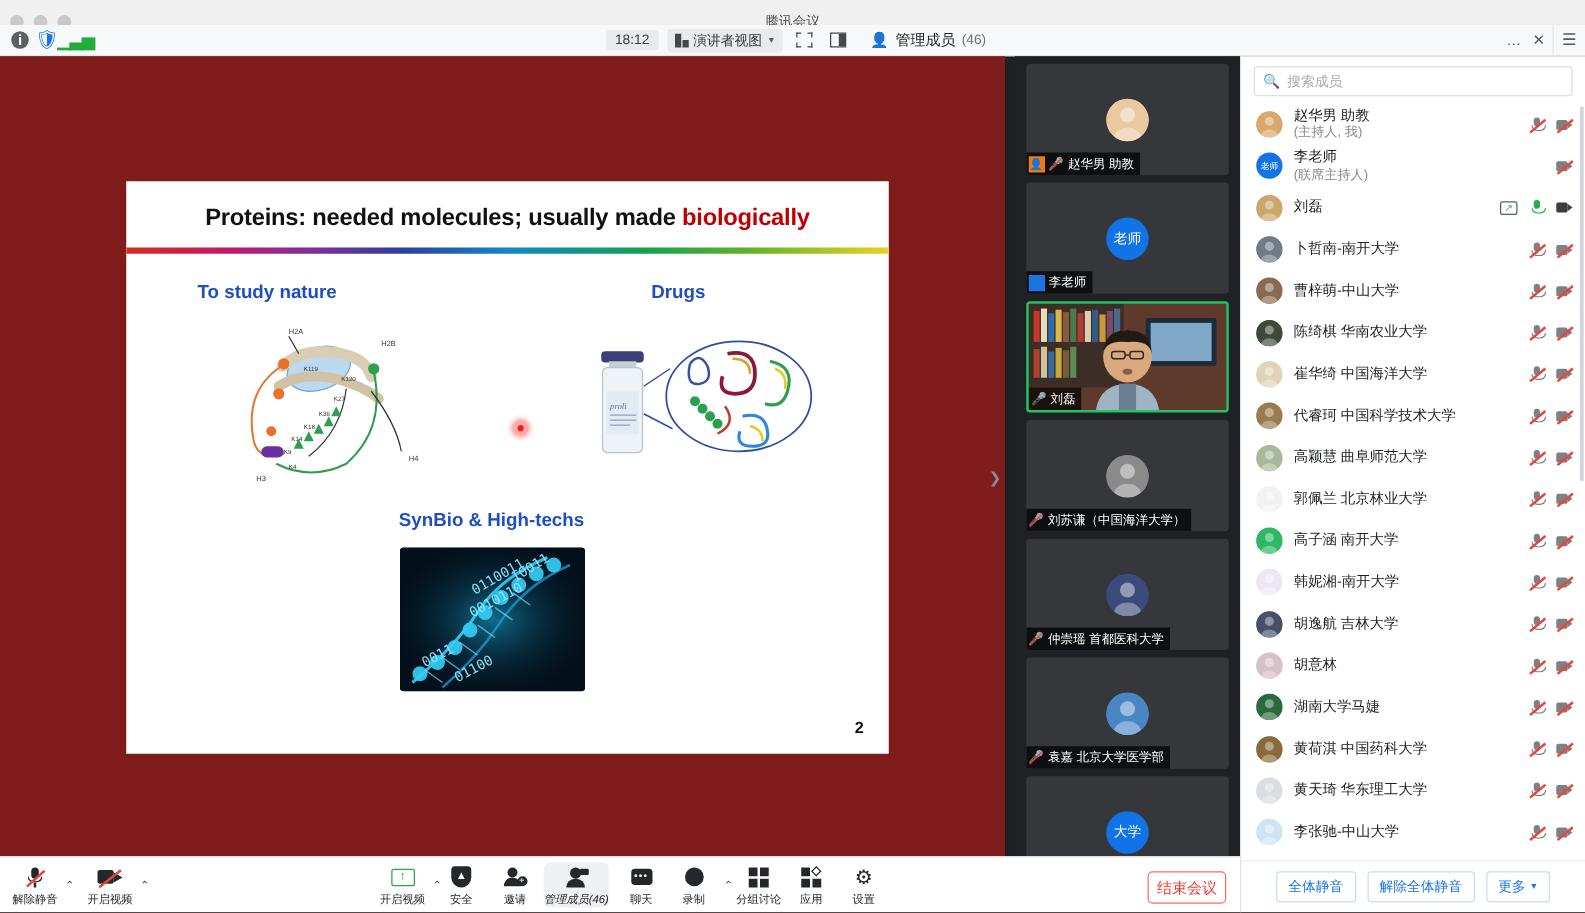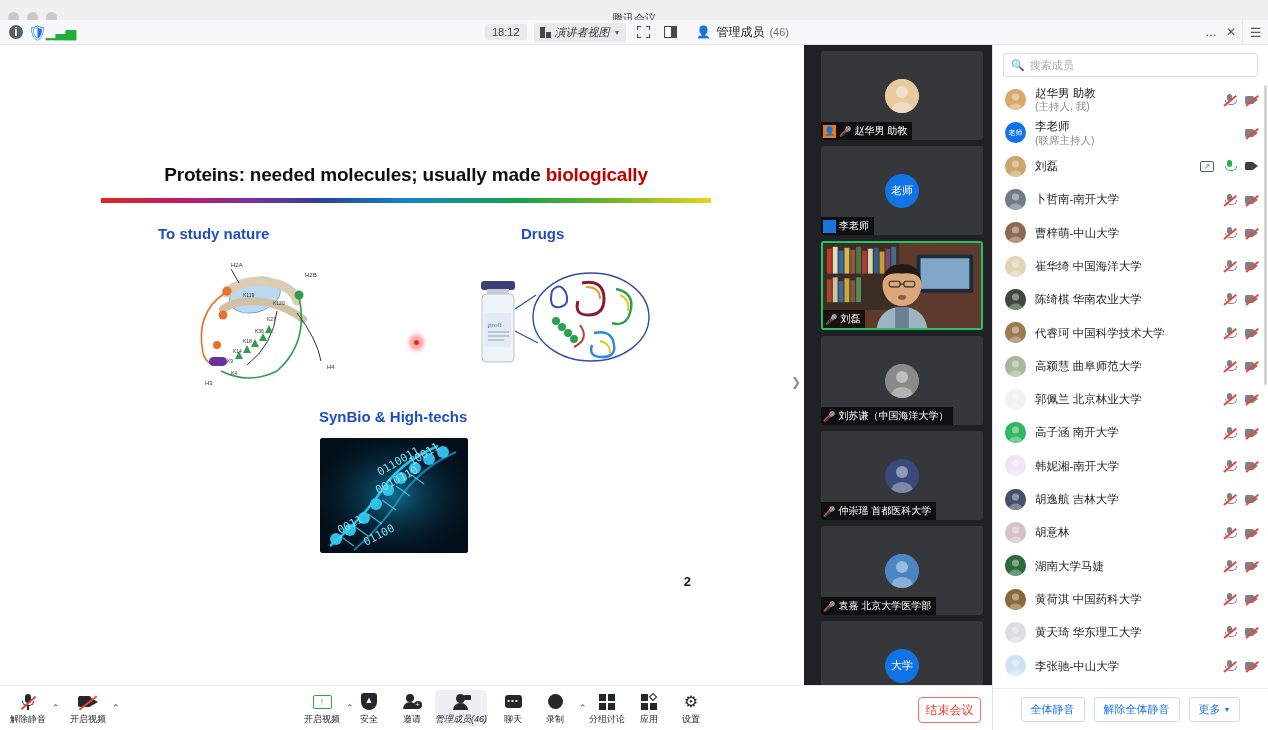--- a/index.html
+++ b/index.html
@@ -44,21 +44,21 @@
     margin-left: auto; display: flex; align-items: center; gap: 7px;
     margin-right: 4px; height: 25px;
   }
   .timer {
     background: #e9eaec; color: #3d4043; font-size: 11px;
     padding: 2px 7px; border-radius: 3px; font-family: "Liberation Sans", sans-serif;
   }
   .viewsel {
     display: flex; align-items: center; gap: 4px;
     background: #e9eaec; border-radius: 3px; padding: 2px 6px;
-    font-size: 11px; color: #32353a; font-style: italic;
+    font-size: 11px; color: #32353a;
   }
   .view-glyph {
     width: 11px; height: 11px; position: relative; display: inline-block;
   }
   .view-glyph::before {
     content: ""; position: absolute; left: 0; top: 0; width: 5px; height: 11px;
     background: #45484d;
   }
   .view-glyph::after {
     content: ""; position: absolute; left: 6px; top: 5px; width: 5px; height: 6px;
@@ -85,21 +85,21 @@
   .person-glyph { font-size: 12px; color: #32353a; }
   .count-dim { color: #6d7176; font-size: 11px; }
   .dots-x { display:flex; align-items:center; gap:9px; margin-left:auto; margin-right:6px;
             color:#55585d; font-size:12px; }
   .hamburger { width: 26px; height: 25px; border-left: 1px solid #e4e6ea;
                display:flex; align-items:center; justify-content:center;
                color:#55585d; font-size:13px; }
 
   
   .stage {
-    position: absolute; left: 0; top: 45px; width: 804px; height: 640px; background: #ffffff;
+    position: absolute; left: 0; top: 45px; width: 804px; height: 640px; background: #7f1d1d;
   }
   .slide {
     position: absolute; left: 101px; top: 100px; width: 610px; height: 458px;
     background: #fff; overflow: hidden;
   }
   .slide-title {
     text-align: center; font-size: 19px; font-weight: bold; color: #111;
     padding-top: 19px; letter-spacing: -0.2px;
   }
   .slide-title .hl { color: #c00000; }
@@ -641,49 +641,49 @@
           <div class="picons">
             <span class="pico slash">
               <span class="mic-shape"></span>
             </span>
             <span class="pico slash">
               <span class="cam-shape"></span>
             </span>
           </div>
         </div>
         <div class="prow">
+          <div class="pav" style="background: rgb(61, 74, 58);">
+            <svg width="21" height="21" viewBox="0 0 21 21">
+              <circle cx="10.5" cy="10.5" r="10.5" fill="#3d4a3a"></circle>
+              <circle cx="10.5" cy="8" r="3.6" fill="rgba(255,255,255,.4)"></circle>
+              <path d="M3 21 q1.4 -6.5 7.5 -6.5 q6.1 0 7.5 6.5z" fill="rgba(255,255,255,.32)"></path>
+            </svg>
+          </div>
+          <div class="ptext">
+            <div class="pname">陈绮棋 华南农业大学</div>
+          </div>
+          <div class="picons">
+            <span class="pico slash">
+              <span class="mic-shape"></span>
+            </span>
+            <span class="pico slash">
+              <span class="cam-shape"></span>
+            </span>
+          </div>
+        </div>
+        <div class="prow">
           <div class="pav" style="background: rgb(224, 212, 184);">
             <svg width="21" height="21" viewBox="0 0 21 21">
               <circle cx="10.5" cy="10.5" r="10.5" fill="#e0d4b8"></circle>
               <circle cx="10.5" cy="8" r="3.6" fill="rgba(255,255,255,.4)"></circle>
               <path d="M3 21 q1.4 -6.5 7.5 -6.5 q6.1 0 7.5 6.5z" fill="rgba(255,255,255,.32)"></path>
             </svg>
           </div>
           <div class="ptext">
             <div class="pname">崔华绮 中国海洋大学</div>
-          </div>
-          <div class="picons">
-            <span class="pico slash">
-              <span class="mic-shape"></span>
-            </span>
-            <span class="pico slash">
-              <span class="cam-shape"></span>
-            </span>
-          </div>
-        </div>
-        <div class="prow">
-          <div class="pav" style="background: rgb(61, 74, 58);">
-            <svg width="21" height="21" viewBox="0 0 21 21">
-              <circle cx="10.5" cy="10.5" r="10.5" fill="#3d4a3a"></circle>
-              <circle cx="10.5" cy="8" r="3.6" fill="rgba(255,255,255,.4)"></circle>
-              <path d="M3 21 q1.4 -6.5 7.5 -6.5 q6.1 0 7.5 6.5z" fill="rgba(255,255,255,.32)"></path>
-            </svg>
-          </div>
-          <div class="ptext">
-            <div class="pname">陈绮棋 华南农业大学</div>
           </div>
           <div class="picons">
             <span class="pico slash">
               <span class="mic-shape"></span>
             </span>
             <span class="pico slash">
               <span class="cam-shape"></span>
             </span>
           </div>
         </div>

